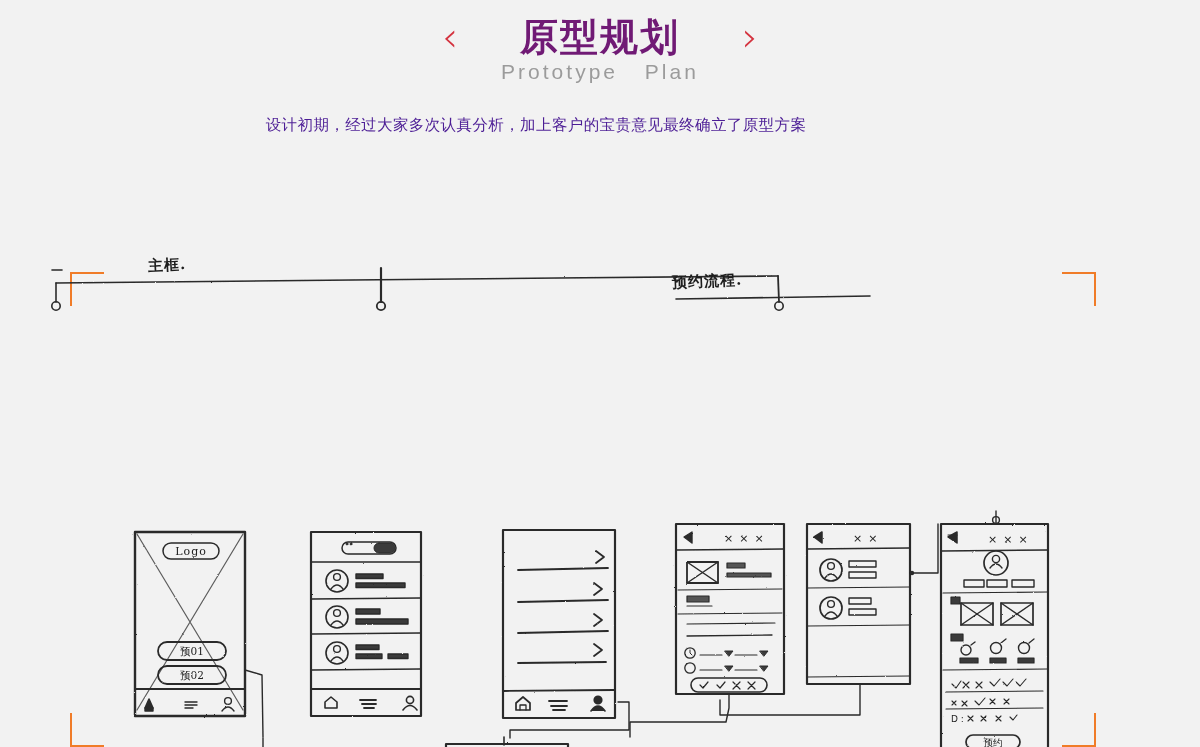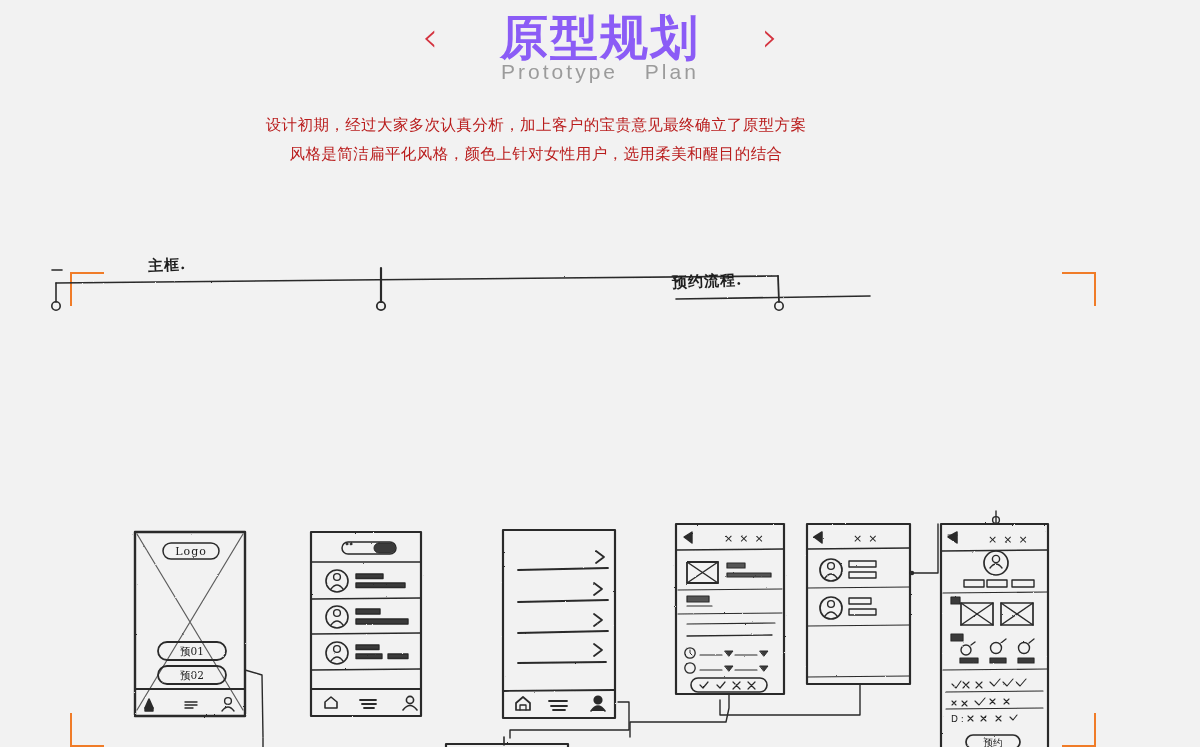--- a/index.html
+++ b/index.html
@@ -10,27 +10,27 @@
     position:relative;
   }
   .stage{position:absolute;left:0;top:0;width:1200px;height:747px;}
 
   
   .header{position:absolute;left:0;top:0;width:1200px;height:200px;}
   .title-row{position:absolute;left:0;top:6px;width:1200px;height:62px;
     display:flex;align-items:center;justify-content:center;gap:62px;}
   .chev{font-size:40px;line-height:1;color:#d4333f;font-weight:300;
     font-family:"DejaVu Sans",sans-serif;user-select:none;}
-  .title-cn{font-size:48px;line-height:1;color:#8b5cf6;letter-spacing:2px;
+  .title-cn{font-size:38px;line-height:1;color:#701a75;letter-spacing:2px;
     font-weight:700;font-family:"DejaVu Sans","Liberation Sans",sans-serif;}
   .title-en{position:absolute;left:0;top:60px;width:1200px;text-align:center;
     font-size:21px;color:#9b9b9b;letter-spacing:3px;font-weight:400;}
   .title-en span{margin:0 9px;}
   .desc{position:absolute;left:0;top:110px;width:1072px;text-align:center;
-    color:#b91c1c;font-size:15.5px;line-height:29px;letter-spacing:.4px;
+    color:#4c1d95;font-size:15.5px;line-height:29px;letter-spacing:.4px;
     font-family:Liberation Sans, sans-serif;}
   .desc div{white-space:nowrap;}
 
   
   .corner{position:absolute;width:34px;height:34px;}
   .corner i{position:absolute;background:#f07c28;display:block;}
   .corner .h{height:2px;width:34px;}
   .corner .v{width:2px;height:34px;}
   .c-tl{left:70px;top:272px;}
   .c-tl .h{left:0;top:0;} .c-tl .v{left:0;top:0;}
@@ -63,21 +63,20 @@
       <span class="chev">‹</span>
       <span class="title-cn">原型规划</span>
       <span class="chev">›</span>
     </div>
     <div class="title-en">
       <span>Prototype</span>
       <span>Plan</span>
     </div>
     <div class="desc">
       <div>设计初期，经过大家多次认真分析，加上客户的宝贵意见最终确立了原型方案</div>
-      <div>风格是简洁扁平化风格，颜色上针对女性用户，选用柔美和醒目的结合</div>
     </div>
   </div>
 
   <div class="corner c-tl">
       <i class="h"></i>
       <i class="v"></i>
     </div>
   <div class="corner c-tr">
       <i class="h"></i>
       <i class="v"></i>

